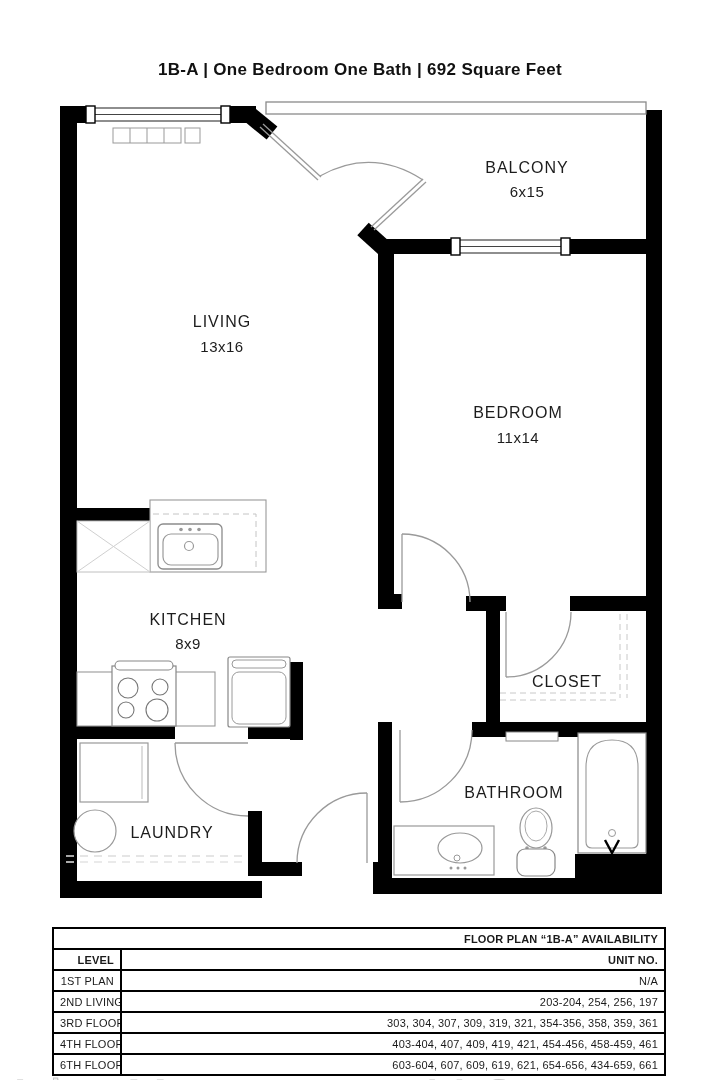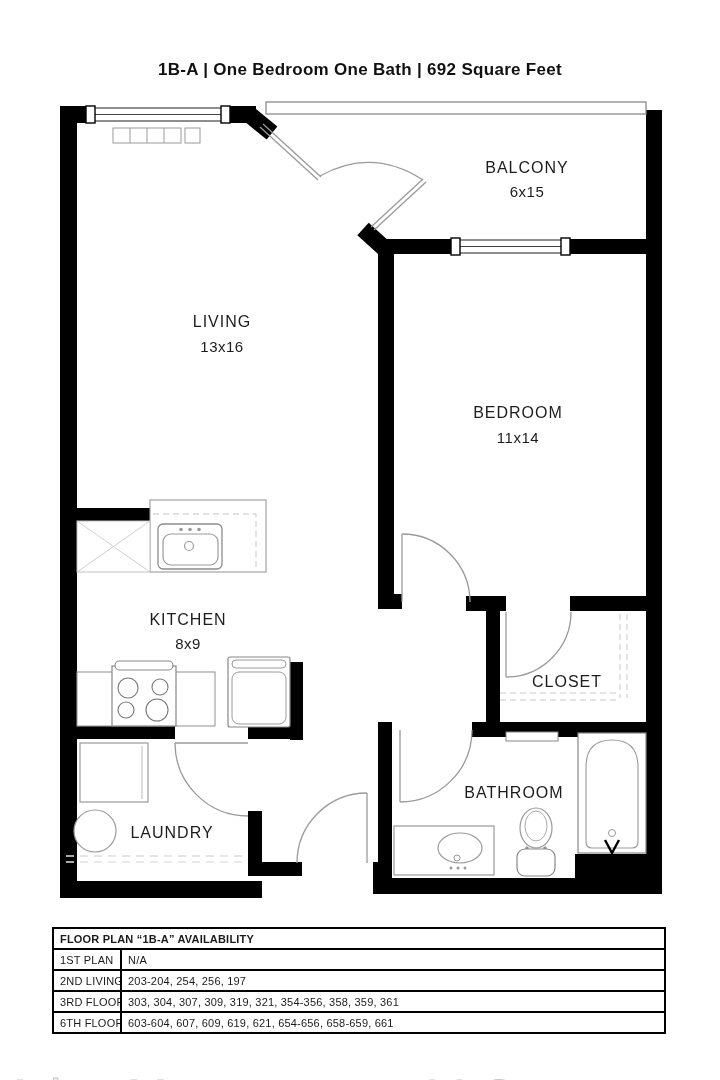--- a/index.html
+++ b/index.html
@@ -6,21 +6,21 @@
   .page{position:relative;width:720px;height:1080px;background:#fff;overflow:hidden;
         font-family:"Liberation Sans",sans-serif;color:#111;margin-top:36px;}
   .plan-title{position:absolute;top:24px;left:0;width:720px;text-align:center;
         font-size:17px;font-weight:700;letter-spacing:.3px;color:#111;}
   svg text{font-family:"Liberation Sans",sans-serif;fill:#1c1c1c;}
   .room-name{font-size:16px;letter-spacing:1px;}
   .room-dims{font-size:15px;letter-spacing:.5px;}
   .avail-table{position:absolute;left:52px;top:891px;width:614px;border-collapse:collapse;
         font-size:11px;color:#1a1a1a;table-layout:fixed;}
   .avail-table td{border:2px solid #000;padding:2px 6px;height:15px;white-space:nowrap;
-        overflow:hidden;letter-spacing:.2px;}
+        overflow:hidden;letter-spacing:.2px;text-align:right;}
   .avail-table .hdr{font-weight:700;}
   .col-level{width:68px;}
   .watermark{position:absolute;left:4px;top:1033px;font-size:48px;letter-spacing:.5px;
         color:#f0f0f0;-webkit-text-stroke:1px #c6c6c6;text-shadow:1px 1px 0 #e9e9e9;z-index:3;}
   .footnote{position:absolute;left:228px;top:1046px;font-size:11.5px;
         color:#222;z-index:2;letter-spacing:.1px;}
 </style>
 </head>
 <body>
 
@@ -204,34 +204,42 @@
   <table class="avail-table">
     <colgroup>
         <col class="col-level">
         <col>
       </colgroup>
     <tbody>
         <tr>
       <td colspan="2" class="hdr">FLOOR PLAN “1B-A” AVAILABILITY</td>
     </tr>
     <tr>
+      <td class="hdr">LEVEL</td>
+      <td class="hdr">UNIT NO.</td>
+    </tr>
+    <tr>
       <td>1ST PLAN</td>
       <td>N/A</td>
     </tr>
     <tr>
       <td>2ND LIVING</td>
       <td>203-204, 254, 256, 197</td>
     </tr>
     <tr>
       <td>3RD FLOOR</td>
       <td>303, 304, 307, 309, 319, 321, 354-356, 358, 359, 361</td>
     </tr>
     <tr>
+      <td>4TH FLOOR</td>
+      <td>403-404, 407, 409, 419, 421, 454-456, 458-459, 461</td>
+    </tr>
+    <tr>
       <td>6TH FLOOR</td>
-      <td>603-604, 607, 609, 619, 621, 654-656, 658-659, 661</td>
+      <td>603-604, 607, 609, 619, 621, 654-656, 434-659, 661</td>
     </tr>
   </tbody>
     </table>
 
   <div class="footnote">*Balconies and Juliette Balconies vary in size and availability.</div>
   <div class="watermark">Atlas Management LLC</div>
 
 </div>
 
 </body></html>

